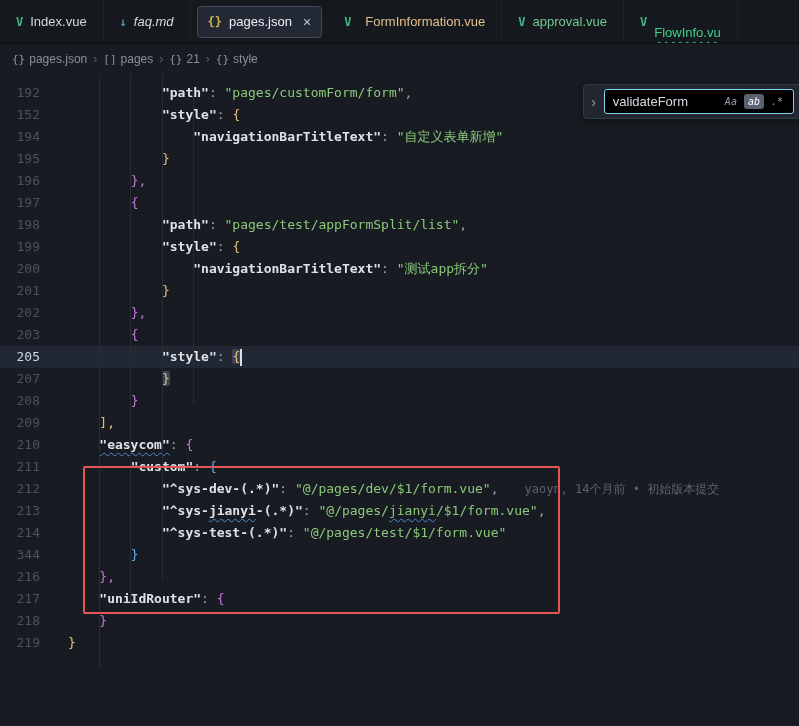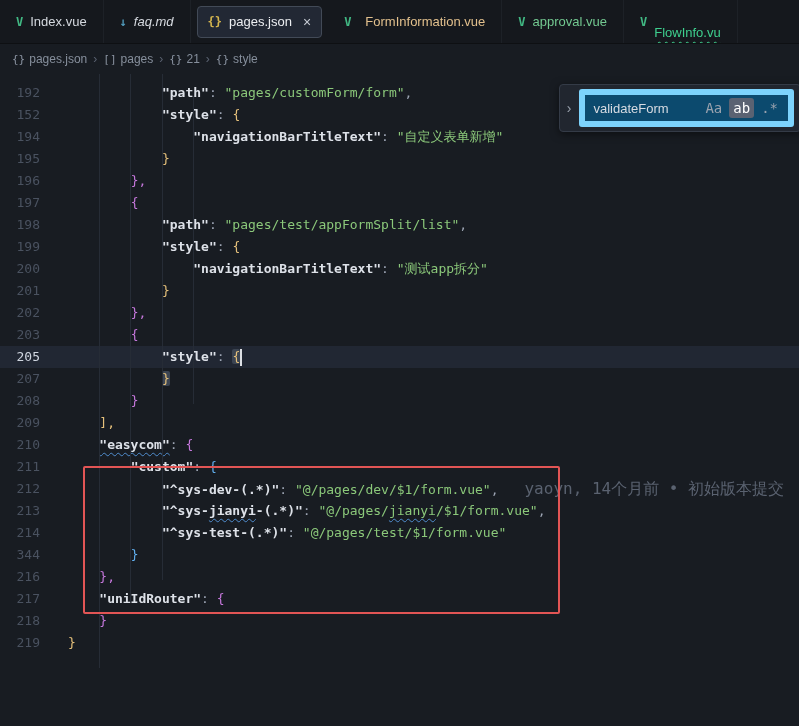--- a/index.html
+++ b/index.html
@@ -49,50 +49,51 @@
   .codeln { white-space:pre; padding-left:28px; color:#9da5b4; }
   .k  { color:#dde1e8; font-weight:bold; }
   .s  { color:#8bc87a; }
   .p1 { color:#e5c07b; }
   .p2 { color:#c678dd; }
   .p3 { color:#61afef; }
   .pl { color:#9da5b4; }
   .bm { background:#3b4452; border-radius:2px; }
   .sq { text-decoration:underline wavy #4f8ccd 1px; text-underline-offset:3px; }
   .cur { display:inline-block; width:2px; height:17px; background:#dcdfe4; vertical-align:middle; }
-  .blame { color:#5a6270; padding-left:26px; font-size:16px; }
+  .blame { color:#5a6270; padding-left:26px; font-size:12px; }
 
   .guide { position:absolute; width:1px; background:#262c36; pointer-events:none; }
 
   .annot {
     position:absolute; left:83px; top:466px; width:477px; height:148px;
     border:2px solid #e25555; border-radius:2px; pointer-events:none; z-index:4;
   }
 
   
   .findwidget {
     position:absolute; top:84px; right:-2px; z-index:6;
     display:flex; align-items:center; gap:5px;
     background:#21262f; border:1px solid #343b47; border-radius:4px;
     padding:4px 6px 4px 4px; box-shadow:0 2px 8px rgba(0,0,0,.5);
   }
   .chev { color:#9aa2ae; font-size:14px; padding:0 3px; cursor:pointer; }
   .findbox {
     display:flex; align-items:center; gap:5px;
-    background:#0c4a6e; border:6px solid #7dd3fc; border-radius:3px; padding:3px 6px;
+    background:#000000; border:1px solid #7dd3fc; border-radius:3px; padding:3px 6px;
   }
   .findbox input {
     background:transparent; border:none; outline:none;
     color:#d7dbe2; font-size:13px; width:105px;
     font-family:"Liberation Sans", sans-serif;
   }
   .opt {
-    font-size:14px; color:#9aa2ae; background:transparent; border:none;
+    font-size:10px; color:#9aa2ae; background:transparent; border:none;
     padding:2px 4px; border-radius:3px; cursor:pointer;
     font-family:"DejaVu Sans Mono",monospace;
+    font-style:italic;
   }
   .opt.active { background:#5a6272; color:#fff; }
 </style>
 </head>
 <body>
 
 <div class="tabbar">
     <div class="tab">
       <span class="ticon" style="color: rgb(65, 184, 131);">V</span>
       <span class="tlabel" style="color: rgb(213, 217, 223);">Index.vue</span>

